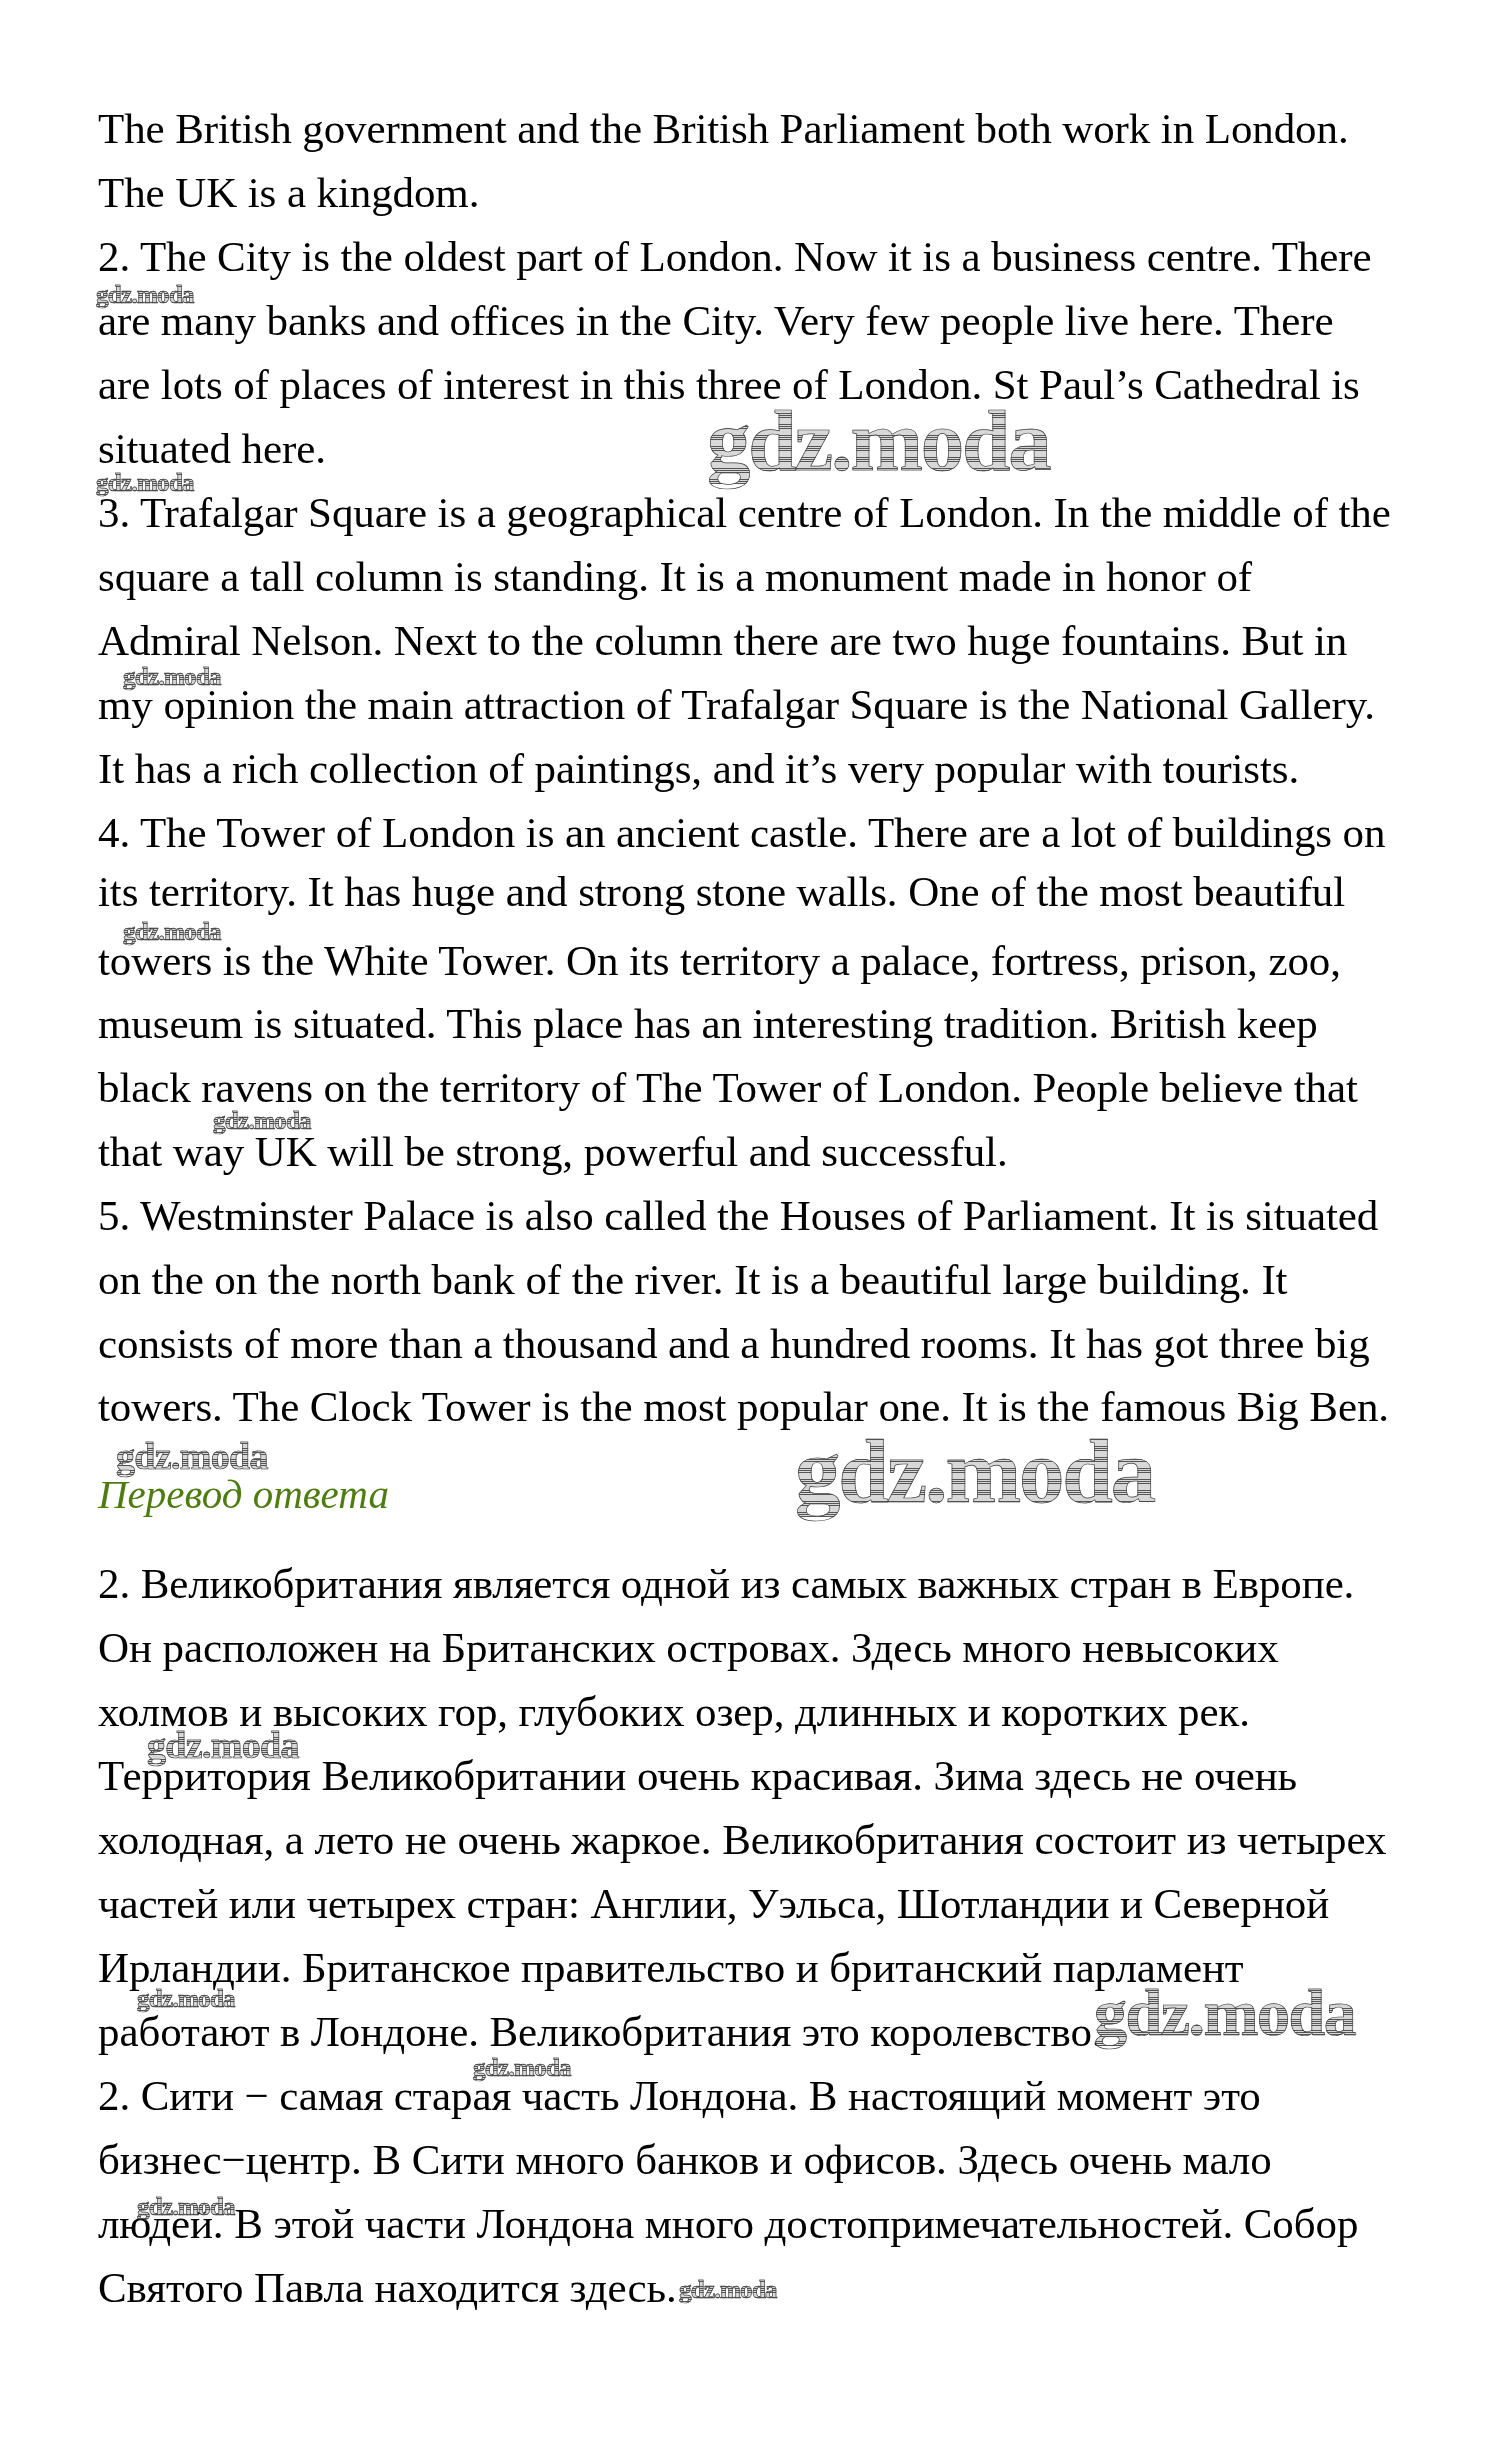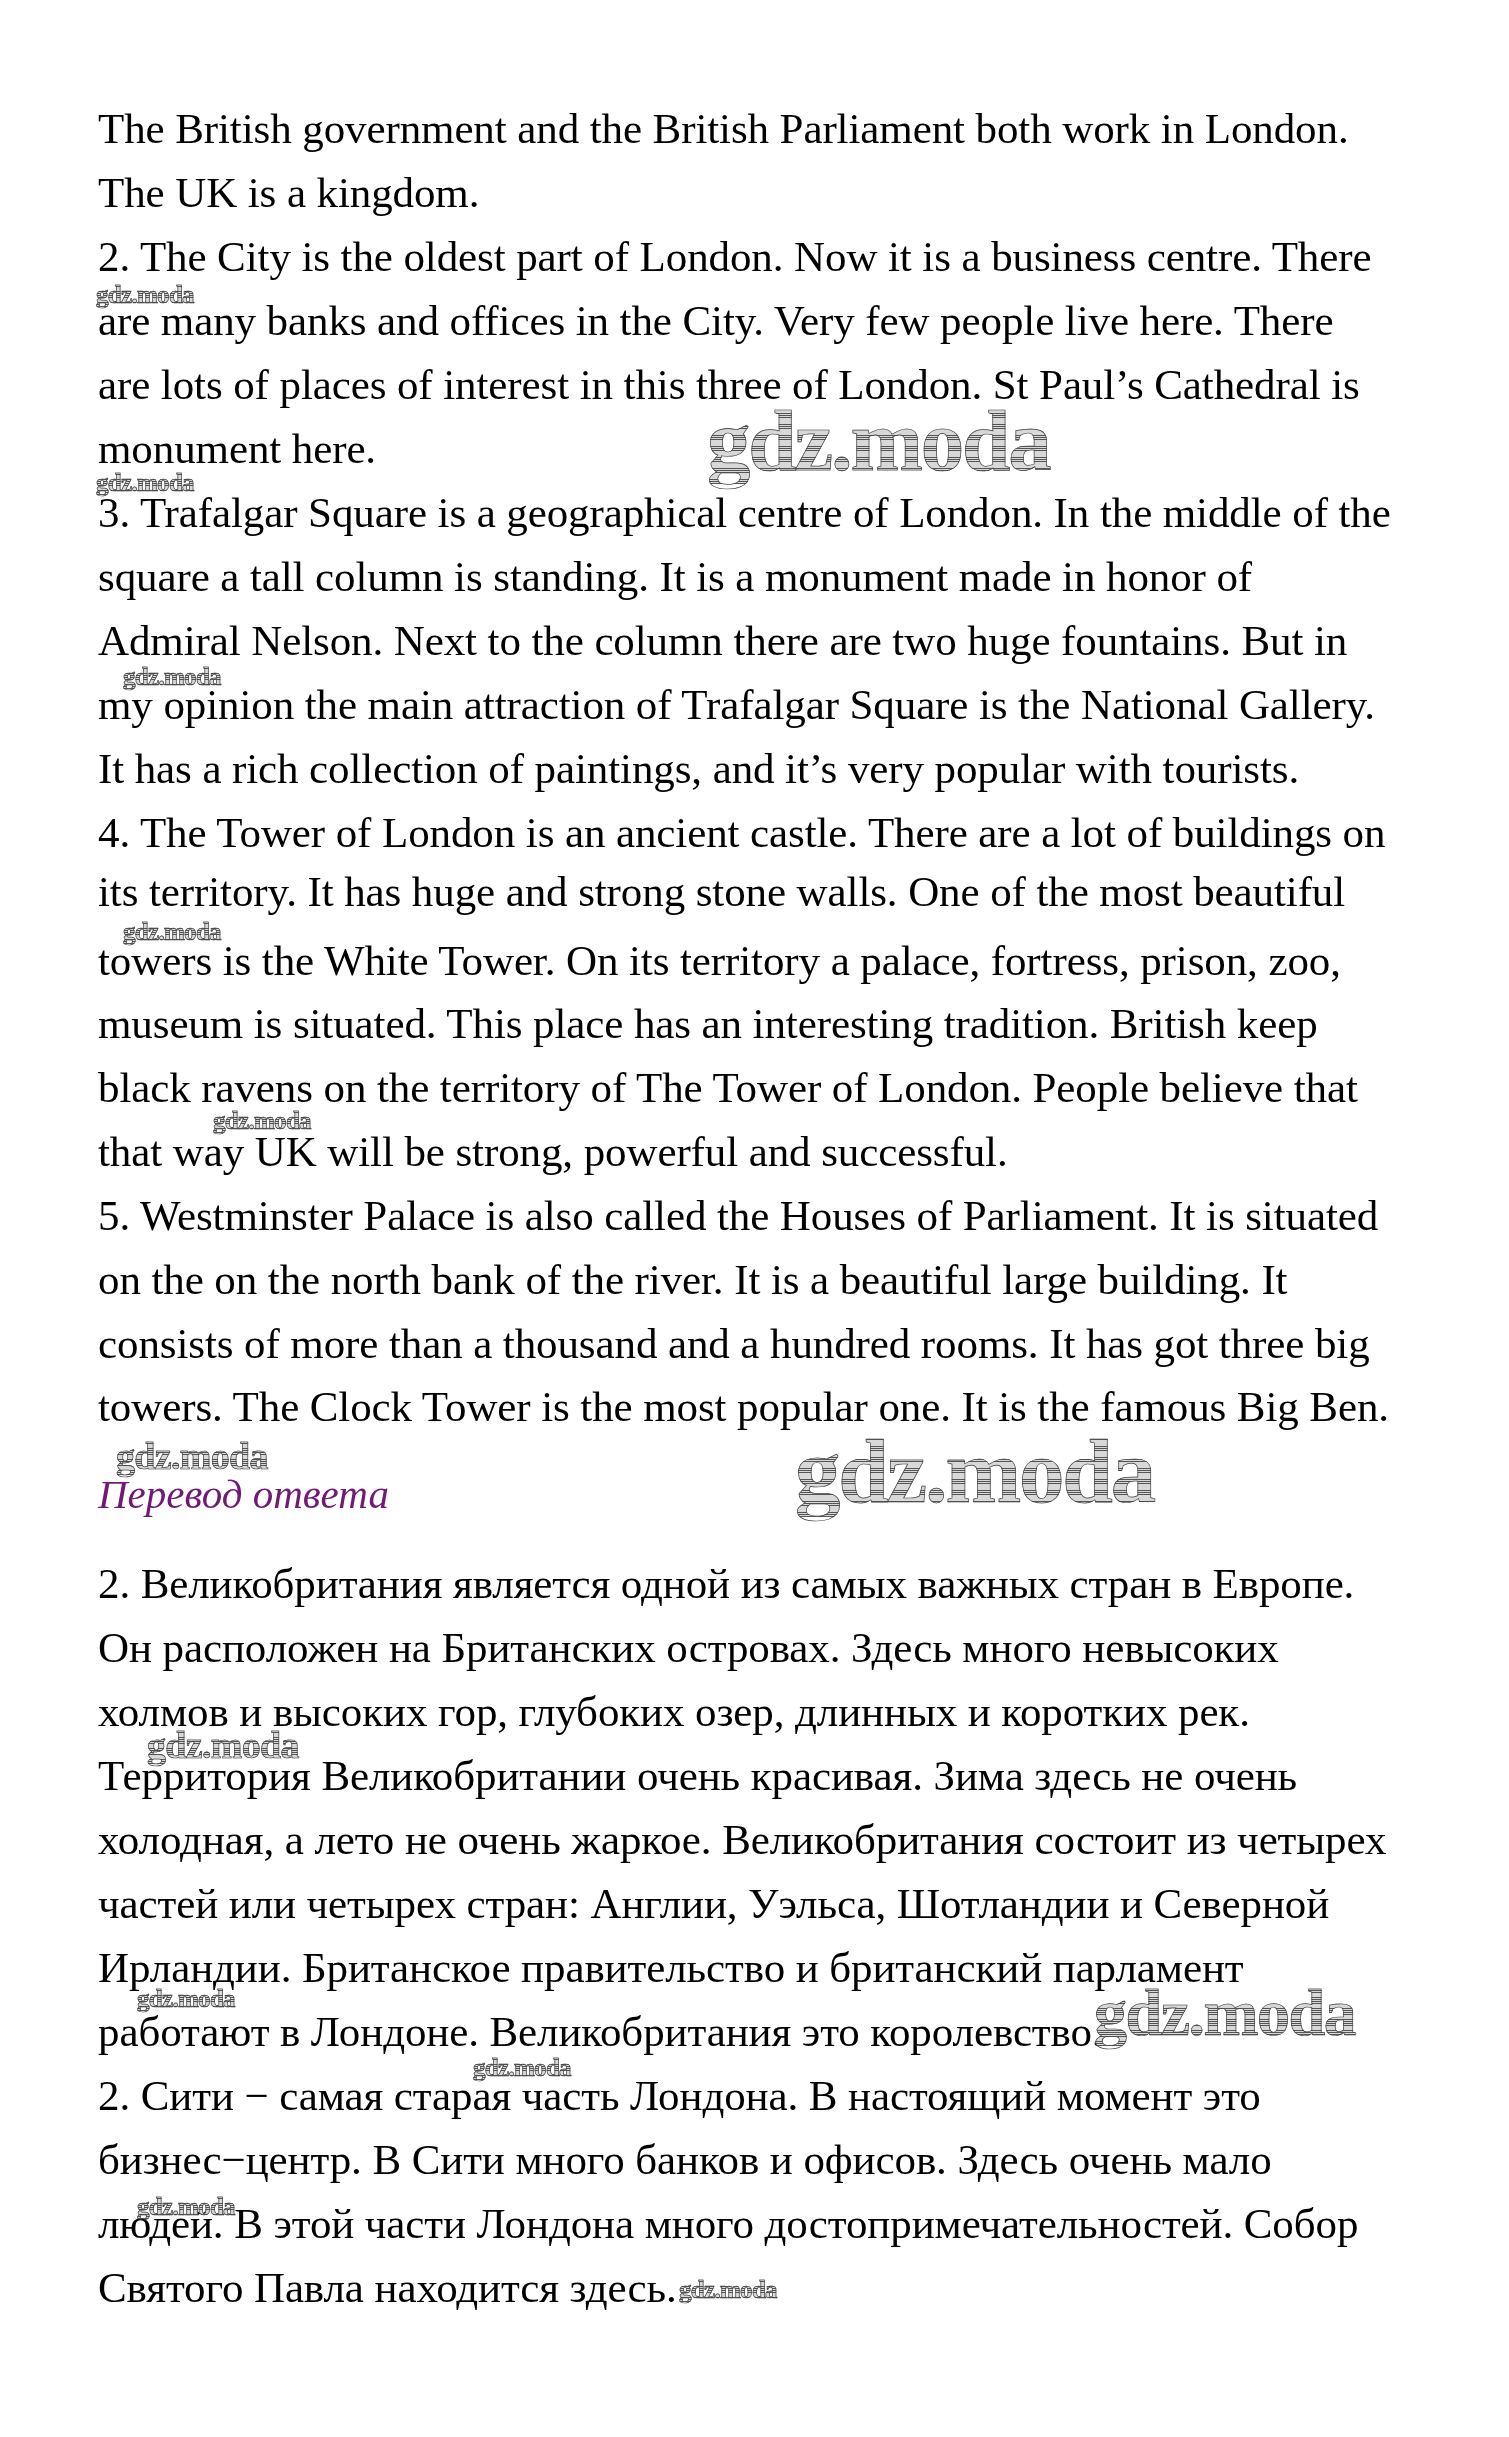--- a/index.html
+++ b/index.html
@@ -16,21 +16,21 @@
     letter-spacing: -0.1px;
   }
   .heading-it {
     position: absolute;
     left: 98px;
     white-space: nowrap;
     font-family: "Liberation Serif", "DejaVu Serif", serif;
     font-style: italic;
     font-size: 41px;
     line-height: 41px;
-    color: #701a75;
+    color: #4d7c0f;
   }
   .wm {
     position: absolute;
     white-space: nowrap;
     font-family: "Liberation Serif", "DejaVu Serif", serif;
     font-weight: bold;
     color: #9a9a9a;
     -webkit-text-stroke: 0.7px #444;
     background: repeating-linear-gradient(0deg, #555 0px, #555 0.7px, #d8d8d8 0.7px, #d8d8d8 2.2px);
     -webkit-background-clip: text;
@@ -48,21 +48,21 @@
 </head>
 <body>
 
 <div class="page">
 
   <div class="line" style="top:107px">The British government and the British Parliament both work in London.</div>
   <div class="line" style="top:171px">The UK is a kingdom.</div>
   <div class="line" style="top:235px">2. The City is the oldest part of London. Now it is a business centre. There</div>
   <div class="line" style="top:299px">are many banks and offices in the City. Very few people live here. There</div>
   <div class="line" style="top:363px">are lots of places of interest in this three of London. St Paul’s Cathedral is</div>
-  <div class="line" style="top:427px">monument here.</div>
+  <div class="line" style="top:427px">situated here.</div>
   <div class="line" style="top:491px">3. Trafalgar Square is a geographical centre of London. In the middle of the</div>
   <div class="line" style="top:555px">square a tall column is standing. It is a monument made in honor of</div>
   <div class="line" style="top:619px">Admiral Nelson. Next to the column there are two huge fountains. But in</div>
   <div class="line" style="top:683px">my opinion the main attraction of Trafalgar Square is the National Gallery.</div>
   <div class="line" style="top:747px">It has a rich collection of paintings, and it’s very popular with tourists.</div>
   <div class="line" style="top:811px">4. The Tower of London is an ancient castle. There are a lot of buildings on</div>
   <div class="line" style="top:870px">its territory. It has huge and strong stone walls. One of the most beautiful</div>
   <div class="line" style="top:939px">towers is the White Tower. On its territory a palace, fortress, prison, zoo,</div>
   <div class="line" style="top:1002px">museum is situated. This place has an interesting tradition. British keep</div>
   <div class="line" style="top:1066px">black ravens on the territory of The Tower of London. People believe that</div>

